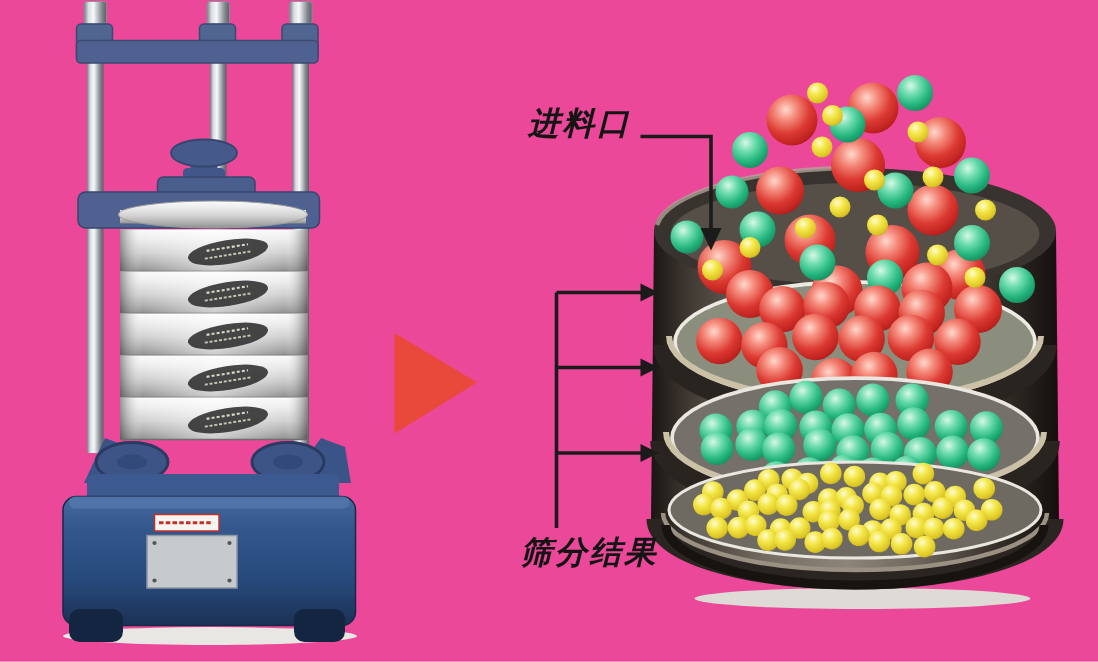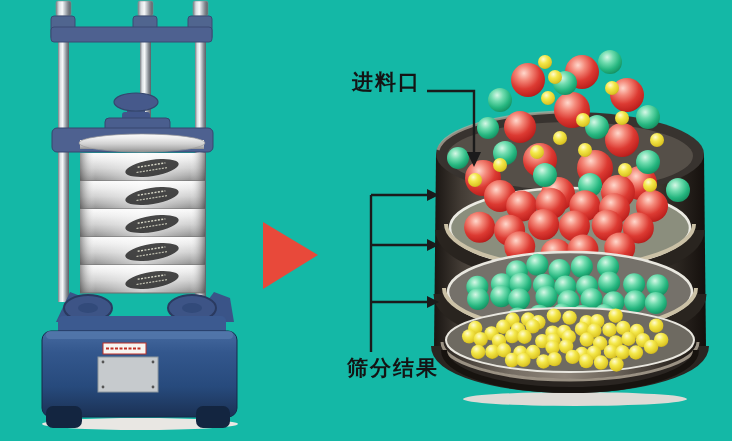--- a/index.html
+++ b/index.html
@@ -1,17 +1,17 @@
 <!DOCTYPE html>
 <html style="--line: #1b1b1b;"><head>
 <meta charset="utf-8">
 <style>
   body{margin:0;background:#fff;}
-  .canvas{position:relative;width:732px;height:441px;background:#14b8a6;overflow:hidden;
-          font-family:"Liberation Sans",sans-serif;}
+  .canvas{position:relative;width:732px;height:441px;background:#ec4899;overflow:hidden;
+          font-family:"Liberation Sans",sans-serif;font-style:italic;}
   svg{display:block}
   .ann{stroke:var(--line,#1b1b1b);stroke-width:2.4;fill:none}
   .annhead{fill:var(--line,#1b1b1b)}
   .lbl{font-family:"Liberation Serif",serif;font-size:21px;font-weight:bold;
        fill:#141414;letter-spacing:2px}
 </style>
 </head>
 <body>
 
 <div class="canvas">

